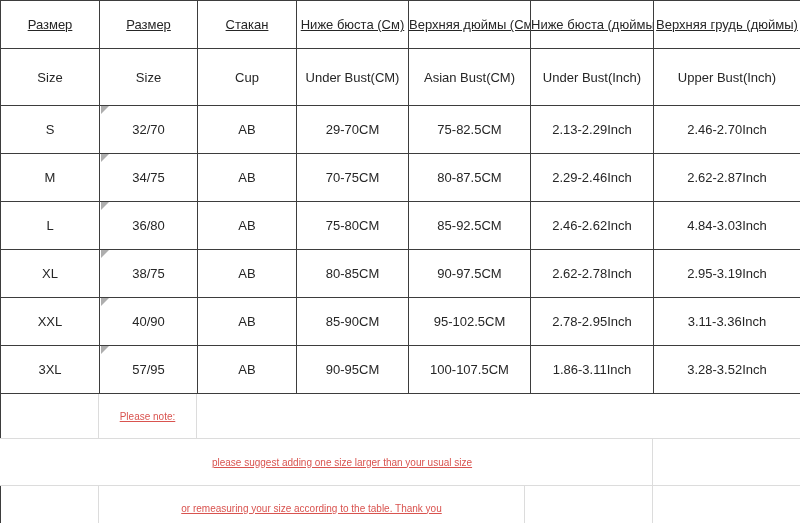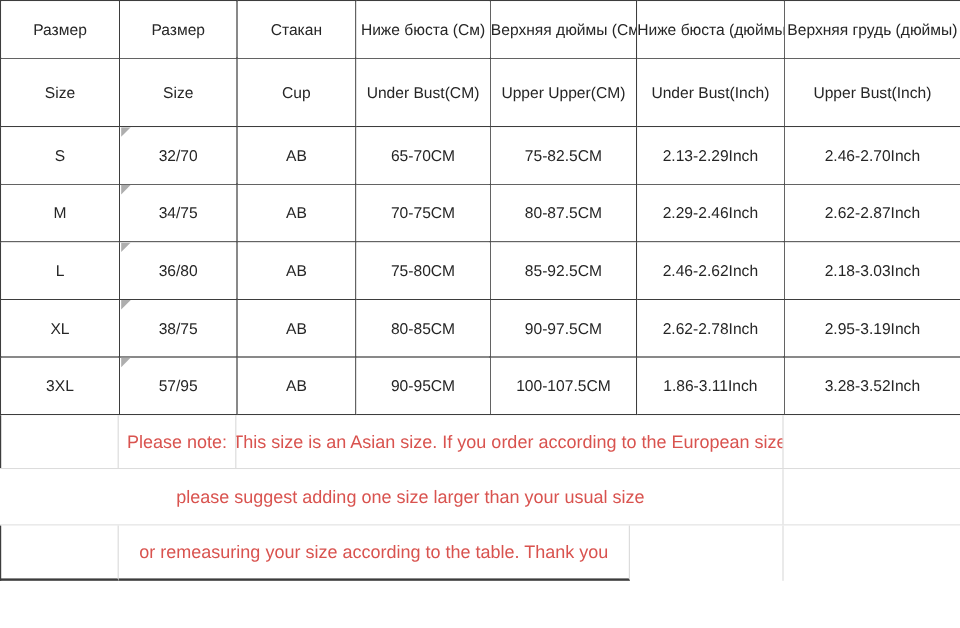--- a/index.html
+++ b/index.html
@@ -20,45 +20,46 @@
     font-weight:400;
     font-size:13px;
     text-align:center;
     vertical-align:middle;
     padding:0;
     position:relative;
     white-space:nowrap;
     overflow:hidden;
     background:#ffffff;
   }
-  tr.hdr1 { height:48px; }
+  tr.hdr1 { height:48px;text-decoration:underline; }
   tr.hdr2 { height:57px; }
   tr.data-row { height:48px; }
   .corner-marker {
     position:absolute;
     top:0; left:1px;
     width:0; height:0;
     border-top:8px solid #aeaeae;
     border-right:8px solid transparent;
   }
   
   .note-row {
     display:flex;
     box-sizing:border-box;
     background:#ffffff;
   }
   .nc {
     box-sizing:border-box;
     display:flex;
     align-items:center;
     justify-content:center;
-    font-size:15px;
+    font-size:10px;
     color:#d9534f;
     white-space:nowrap;
     overflow:hidden;
+    text-decoration:underline;
   }
   .row-a { height:45px; border-bottom:1px solid #dcdcdc; }
   .row-a .a1 { width:99px;  border-left:1px solid #3d3d3d; border-right:1px solid #dcdcdc; }
   .row-a .a2 { width:98px;  border-right:1px solid #dcdcdc; }
   .row-a .a3 { width:456px; border-right:1px solid #dcdcdc; }
   .row-a .a4 { flex:1; }
   .row-b { height:47px; border-bottom:1px solid #dcdcdc; }
   .row-b .b1 { width:653px; border-right:1px solid #dcdcdc; padding-left:32px; }
   .row-b .b2 { flex:1; }
   .row-c { height:46px; }
@@ -90,77 +91,85 @@
         <th>Ниже бюста (См)</th>
         <th>Верхняя дюймы (См)</th>
         <th>Ниже бюста (дюймы)</th>
         <th>Верхняя грудь (дюймы)</th>
       </tr>
       <tr class="hdr2">
         <th>Size</th>
         <th>Size</th>
         <th>Cup</th>
         <th>Under Bust(CM)</th>
-        <th>Upper Upper(CM)</th>
+        <th>Asian Bust(CM)</th>
         <th>Under Bust(Inch)</th>
         <th>Upper Bust(Inch)</th>
       </tr>
 
       <tr class="data-row">
         <td>S</td>
         <td><i class="corner-marker"></i><span>32/70</span></td>
         <td>AB</td>
-        <td>65-70CM</td>
+        <td>29-70CM</td>
         <td>75-82.5CM</td>
         <td>2.13-2.29Inch</td>
         <td>2.46-2.70Inch</td>
       </tr>
       <tr class="data-row">
         <td>M</td>
         <td><i class="corner-marker"></i><span>34/75</span></td>
         <td>AB</td>
         <td>70-75CM</td>
         <td>80-87.5CM</td>
         <td>2.29-2.46Inch</td>
         <td>2.62-2.87Inch</td>
       </tr>
       <tr class="data-row">
         <td>L</td>
         <td><i class="corner-marker"></i><span>36/80</span></td>
         <td>AB</td>
         <td>75-80CM</td>
         <td>85-92.5CM</td>
         <td>2.46-2.62Inch</td>
-        <td>2.18-3.03Inch</td>
+        <td>4.84-3.03Inch</td>
       </tr>
       <tr class="data-row">
         <td>XL</td>
         <td><i class="corner-marker"></i><span>38/75</span></td>
         <td>AB</td>
         <td>80-85CM</td>
         <td>90-97.5CM</td>
         <td>2.62-2.78Inch</td>
         <td>2.95-3.19Inch</td>
+      </tr>
+      <tr class="data-row">
+        <td>XXL</td>
+        <td><i class="corner-marker"></i><span>40/90</span></td>
+        <td>AB</td>
+        <td>85-90CM</td>
+        <td>95-102.5CM</td>
+        <td>2.78-2.95Inch</td>
+        <td>3.11-3.36Inch</td>
       </tr>
       <tr class="data-row">
         <td>3XL</td>
         <td><i class="corner-marker"></i><span>57/95</span></td>
         <td>AB</td>
         <td>90-95CM</td>
         <td>100-107.5CM</td>
         <td>1.86-3.11Inch</td>
         <td>3.28-3.52Inch</td>
       </tr>
     </tbody>
   </table>
 
   <div class="note-row row-a">
     <div class="nc a1"></div>
     <div class="nc a2">Please note:</div>
-    <div class="nc a3">This size is an Asian size. If you order according to the European size</div>
     <div class="nc a4"></div>
   </div>
 
   <div class="note-row row-b">
     <div class="nc b1">please suggest adding one size larger than your usual size</div>
     <div class="nc b2"></div>
   </div>
 
   <div class="note-row row-c">
     <div class="nc c1"></div>

